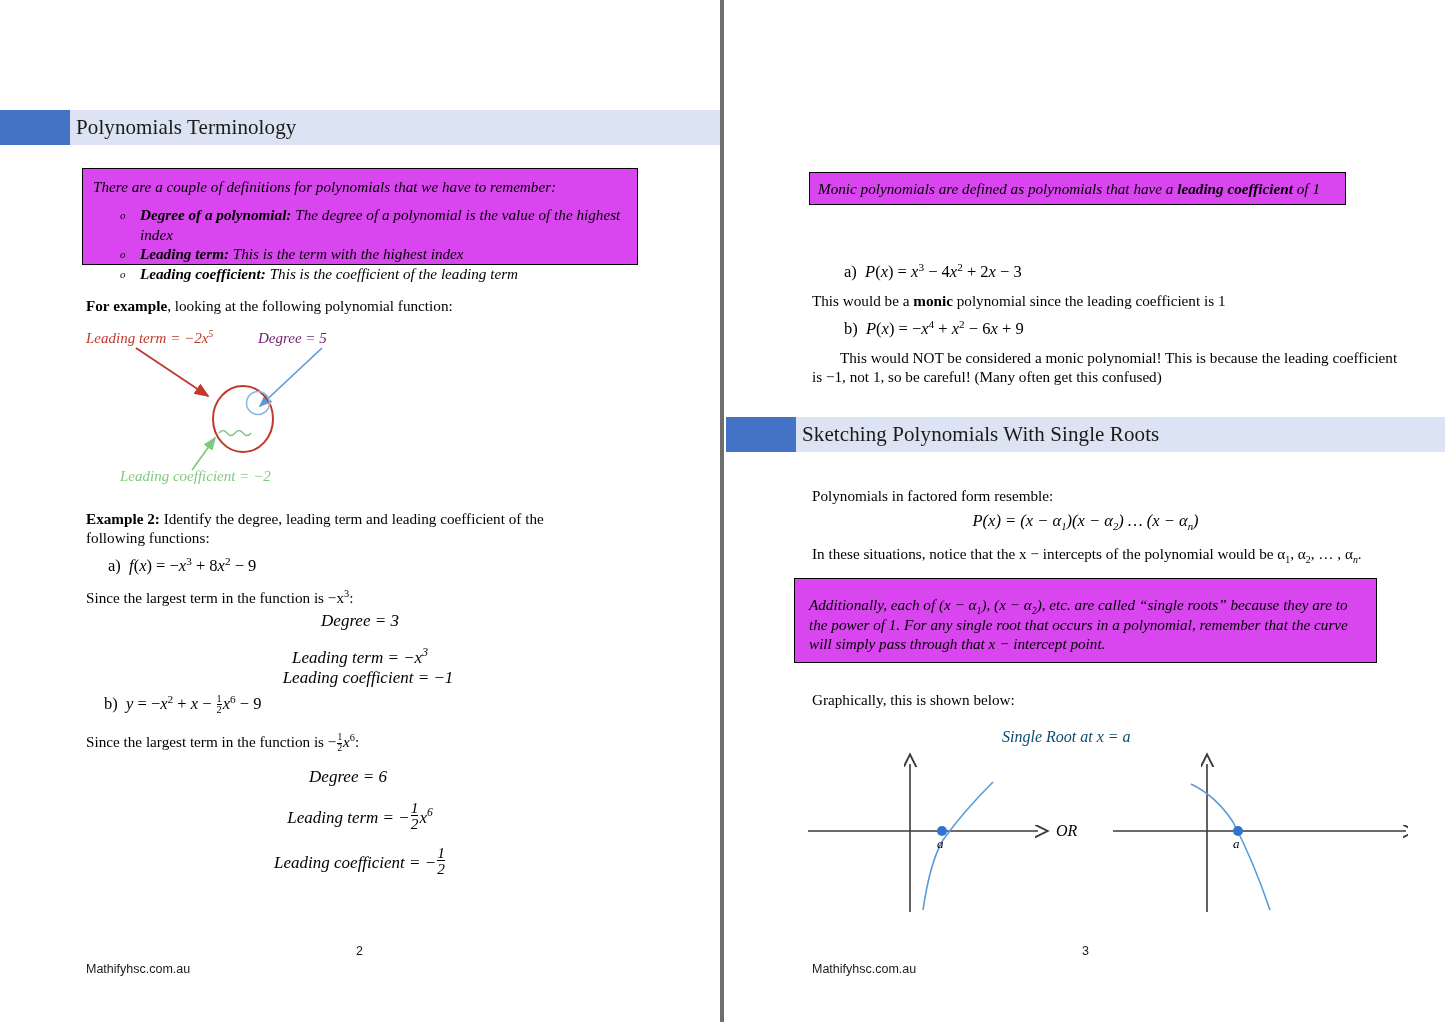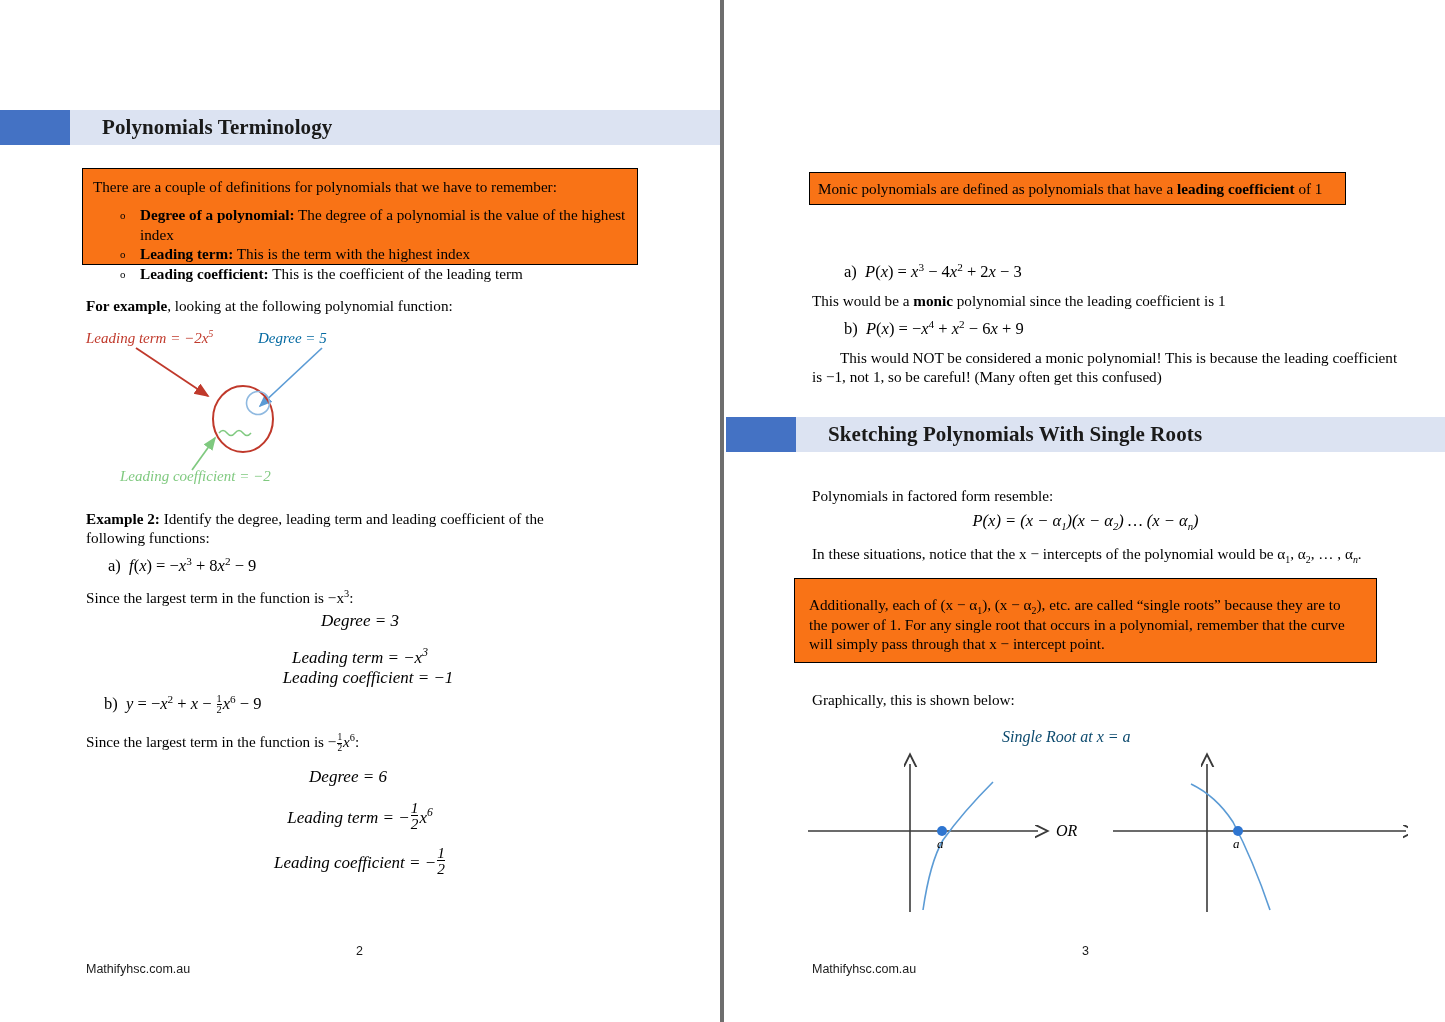--- a/index.html
+++ b/index.html
@@ -44,33 +44,34 @@
     align-items: center;
   }
   .section-header .accent {
     width: 70px;
     height: 35px;
     background: #4472c4;
     flex: 0 0 70px;
   }
   .section-header .sh-title {
     font-size: 21px;
-    font-weight: 700;
+    font-weight: 400;
     color: #1a1a1a;
-    padding-left: 32px;
+    padding-left: 6px;
     letter-spacing: .1px;
     white-space: nowrap;
   }
 
   
   .fbox {
     position: absolute;
     border: 1.6px solid #000;
     box-sizing: border-box;
-    background: #f97316;
+    background: #d946ef;
+    font-style: italic;
   }
   .para {
     position: absolute;
     font-size: 15.2px;
     line-height: 19px;
     color: #000;
   }
   .bullets {
     list-style: none;
     margin: 0;
@@ -139,21 +140,21 @@
     height: 185px;
   }
   #eq-figure svg { position: absolute; left: 0; top: 0; }
   .ann {
     position: absolute;
     font-style: italic;
     font-size: 15px;
     white-space: nowrap;
   }
   .ann-red   { color: #c0392b; }
-  .ann-blue  { color: #0369a1; }
+  .ann-blue  { color: #701a75; }
   .ann-green { color: #7fc97f; }
 
   .bigeq {
     position: absolute;
     left: 135px;
     top: 78px;
     font-size: 31px;
     font-family: "Liberation Serif", "DejaVu Serif", serif;
     white-space: nowrap;
     letter-spacing: .5px;

